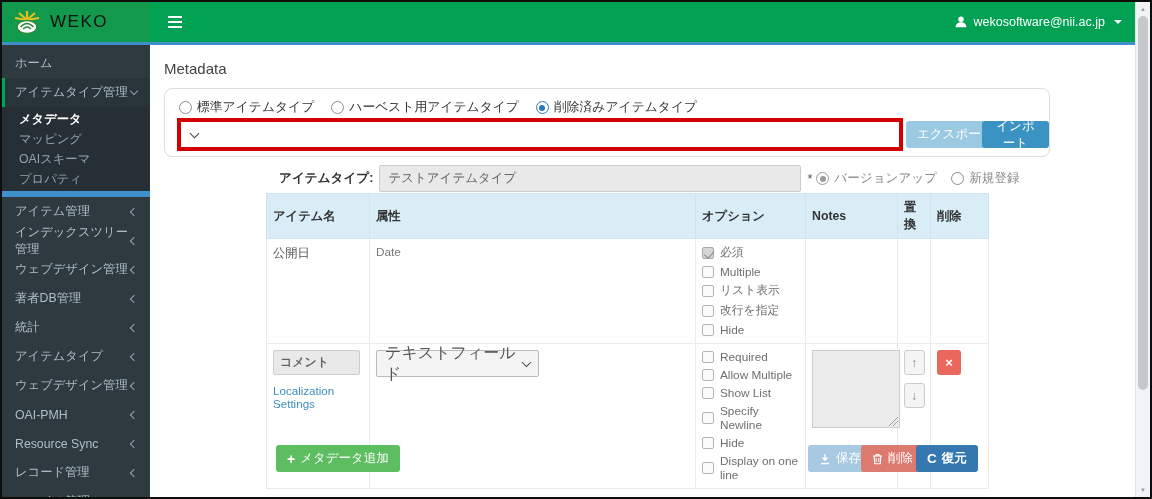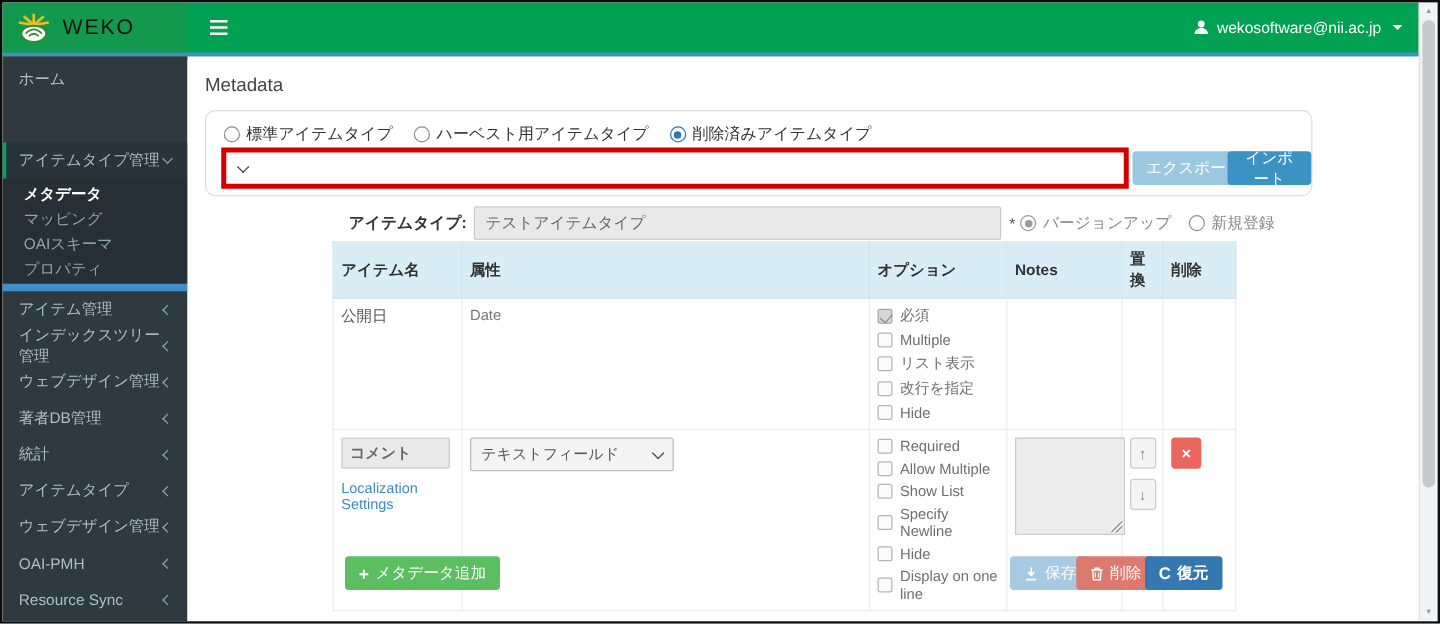--- a/index.html
+++ b/index.html
@@ -13,21 +13,21 @@
   .logo-text { font-size:17px; color:#101010; letter-spacing:1.5px; }
   .hamburger { display:flex; flex-direction:column; justify-content:center; gap:3px; padding:0 18px; cursor:pointer; }
   .hamburger span { display:block; width:14px; height:2px; background:#fff; }
   .topbar-right { margin-left:auto; display:flex; align-items:center; gap:6px; padding-right:13px; color:#fff; font-size:12.5px; cursor:pointer; }
   .caret-down { width:0; height:0; border-left:4px solid transparent; border-right:4px solid transparent; border-top:4px solid #fff; margin-left:3px; }
 
   
   .sidebar { position:absolute; top:43px; left:0; width:148px; bottom:0; background:#2f3a40; color:#aebfc7; font-size:12.3px; }
   .nav { padding-top:4px; }
   .nav-item { display:flex; align-items:center; justify-content:space-between; padding:8px 13px; height:29px; cursor:pointer; }
-  .nav-item.active-parent { background:#28333a; border-left:3px solid #00a65a; padding-left:10px;margin-top:36px; }
+  .nav-item.active-parent { background:#28333a; border-left:3px solid #00a65a; padding-left:10px; }
   .chev { width:6px; height:6px; border-left:1.5px solid #8fa4ad; border-bottom:1.5px solid #8fa4ad; flex:0 0 auto; }
   .chev-left { transform:rotate(45deg); }
   .chev-down { transform:rotate(-45deg); margin-top:-3px; }
   .submenu { background:#262f35; padding:2px 0; }
   .submenu-item { padding:3px 10px 3px 17px; height:20px; line-height:14px; cursor:pointer; color:#8fa4ad; }
   .submenu-item.active { color:#fff; font-weight:bold; }
   .blue-bar { height:6px; background:#3e8fca; }
 
   
   .main { position:absolute; left:148px; top:46px; right:15px; bottom:0; background:#fff; }
@@ -62,21 +62,21 @@
   .itable td { border:1px solid #ebebeb; vertical-align:top; padding:6px; background:#fff; }
   .cell-name { color:#555; }
   .cell-attr { color:#777; font-size:11.8px; }
   .chk-list { display:flex; flex-direction:column; gap:4px; }
   .chk-row { display:flex; align-items:center; gap:6px; color:#6e6e6e; font-size:11.8px; }
   .chk { width:12px; height:12px; border:1px solid #b5b5b5; background:#fbfbfb; border-radius:2px; flex:0 0 auto; position:relative; }
   .chk.checked { background:#d6d6d6; border-color:#a8a8a8; }
   .chk.checked::after { content:''; position:absolute; left:2.5px; top:1px; width:5px; height:8px; border-right:1.6px solid #8a8a8a; border-bottom:1.6px solid #8a8a8a; transform:rotate(40deg); }
   .mini-input { width:87px; height:25px; background:#e9e9e9; border:1px solid #ccc; border-radius:2px; color:#666; font-size:12px; padding:0 6px; font-family:inherit;font-weight:bold; }
   .loc-link { display:inline-block; margin-top:9px; color:#3c8dbc; font-size:11.6px; cursor:pointer; }
-  .attr-select { width:163px; height:27px; border:1px solid #bbb; border-radius:2px; background:#f4f4f4; display:flex; align-items:center; justify-content:space-between; padding:0 8px; color:#555; font-size:12px; cursor:pointer; }
+  .attr-select { width:163px; height:27px; border:1px solid #bbb; border-radius:2px; background:#f4f4f4; display:flex; align-items:center; justify-content:space-between; padding:0 8px; color:#555; font-size:16px; cursor:pointer; }
   .notes-area { width:88px; height:78px; background:#ececec; border:1px solid #ccc; position:relative; }
   .notes-area::after { content:''; position:absolute; right:1px; bottom:1px; width:9px; height:9px;
       background:linear-gradient(135deg, transparent 0 45%, #9a9a9a 45% 52%, transparent 52% 68%, #9a9a9a 68% 75%, transparent 75%); }
   .move-btns { display:flex; flex-direction:column; gap:8px; align-items:center; }
   .move-btn { width:21px; height:25px; background:#f4f4f4; border:1px solid #ccc; border-radius:3px; color:#888; font-size:12px; display:flex; align-items:center; justify-content:center; cursor:pointer; }
   .x-btn { width:24px; height:25px; background:#e9675d; border:none; border-radius:3px; color:#fff; font-weight:bold; font-size:13px; display:flex; align-items:center; justify-content:center; cursor:pointer; }
 
   
   .btn-add { position:absolute; left:126px; top:397px; background:#5dbd61; }
   .btn-save { position:absolute; left:658px; top:397px; background:#a7c9e1; }

